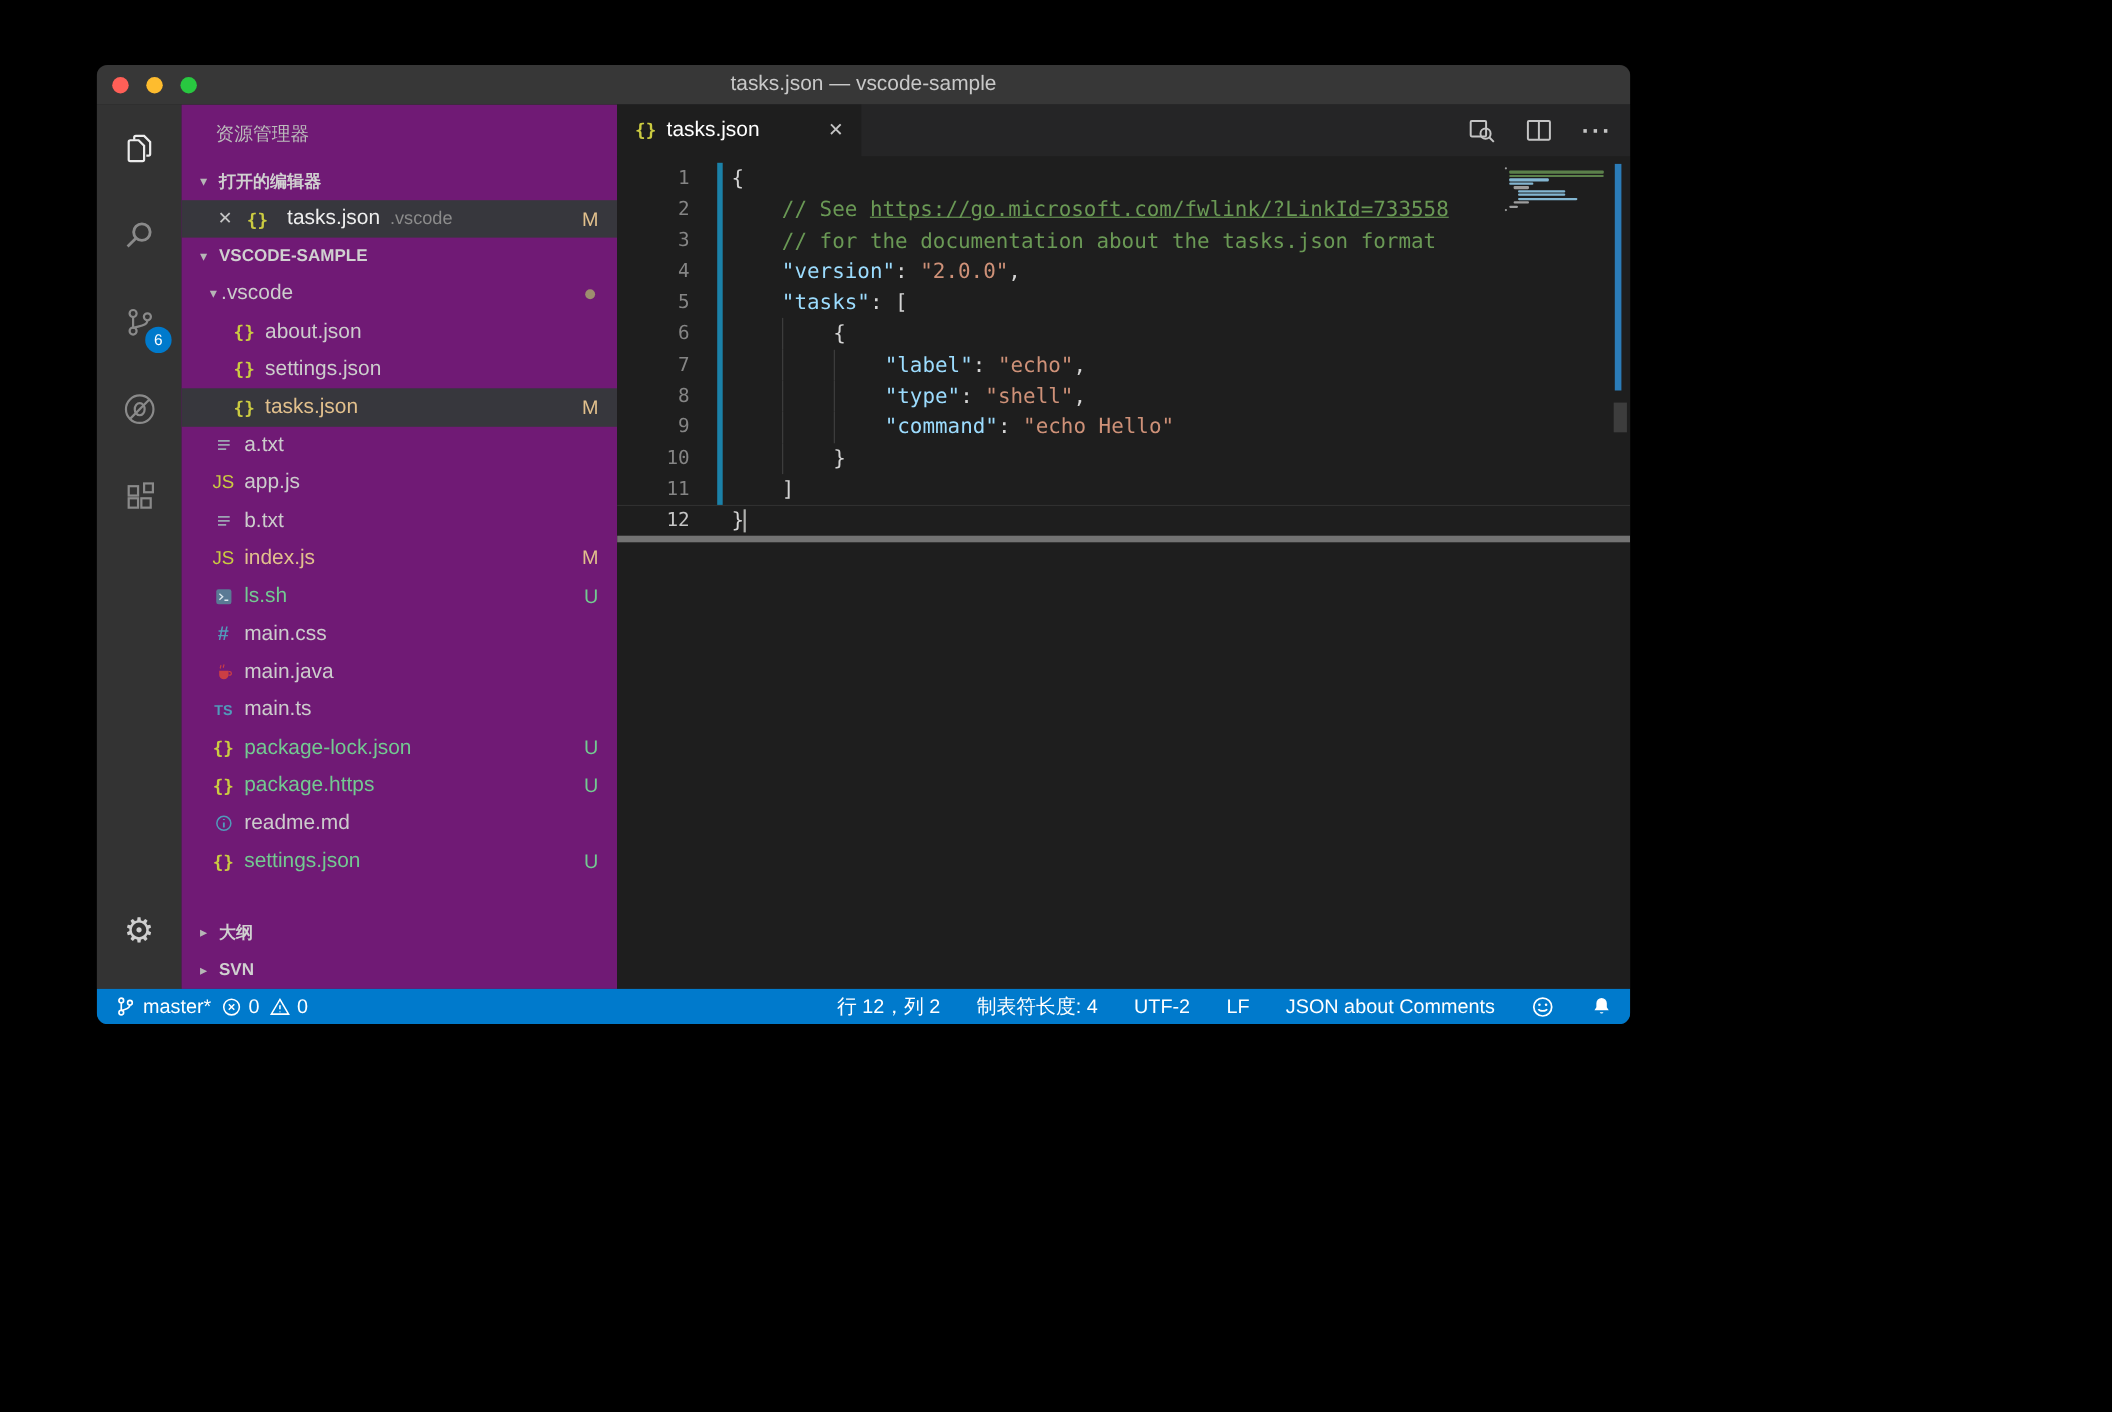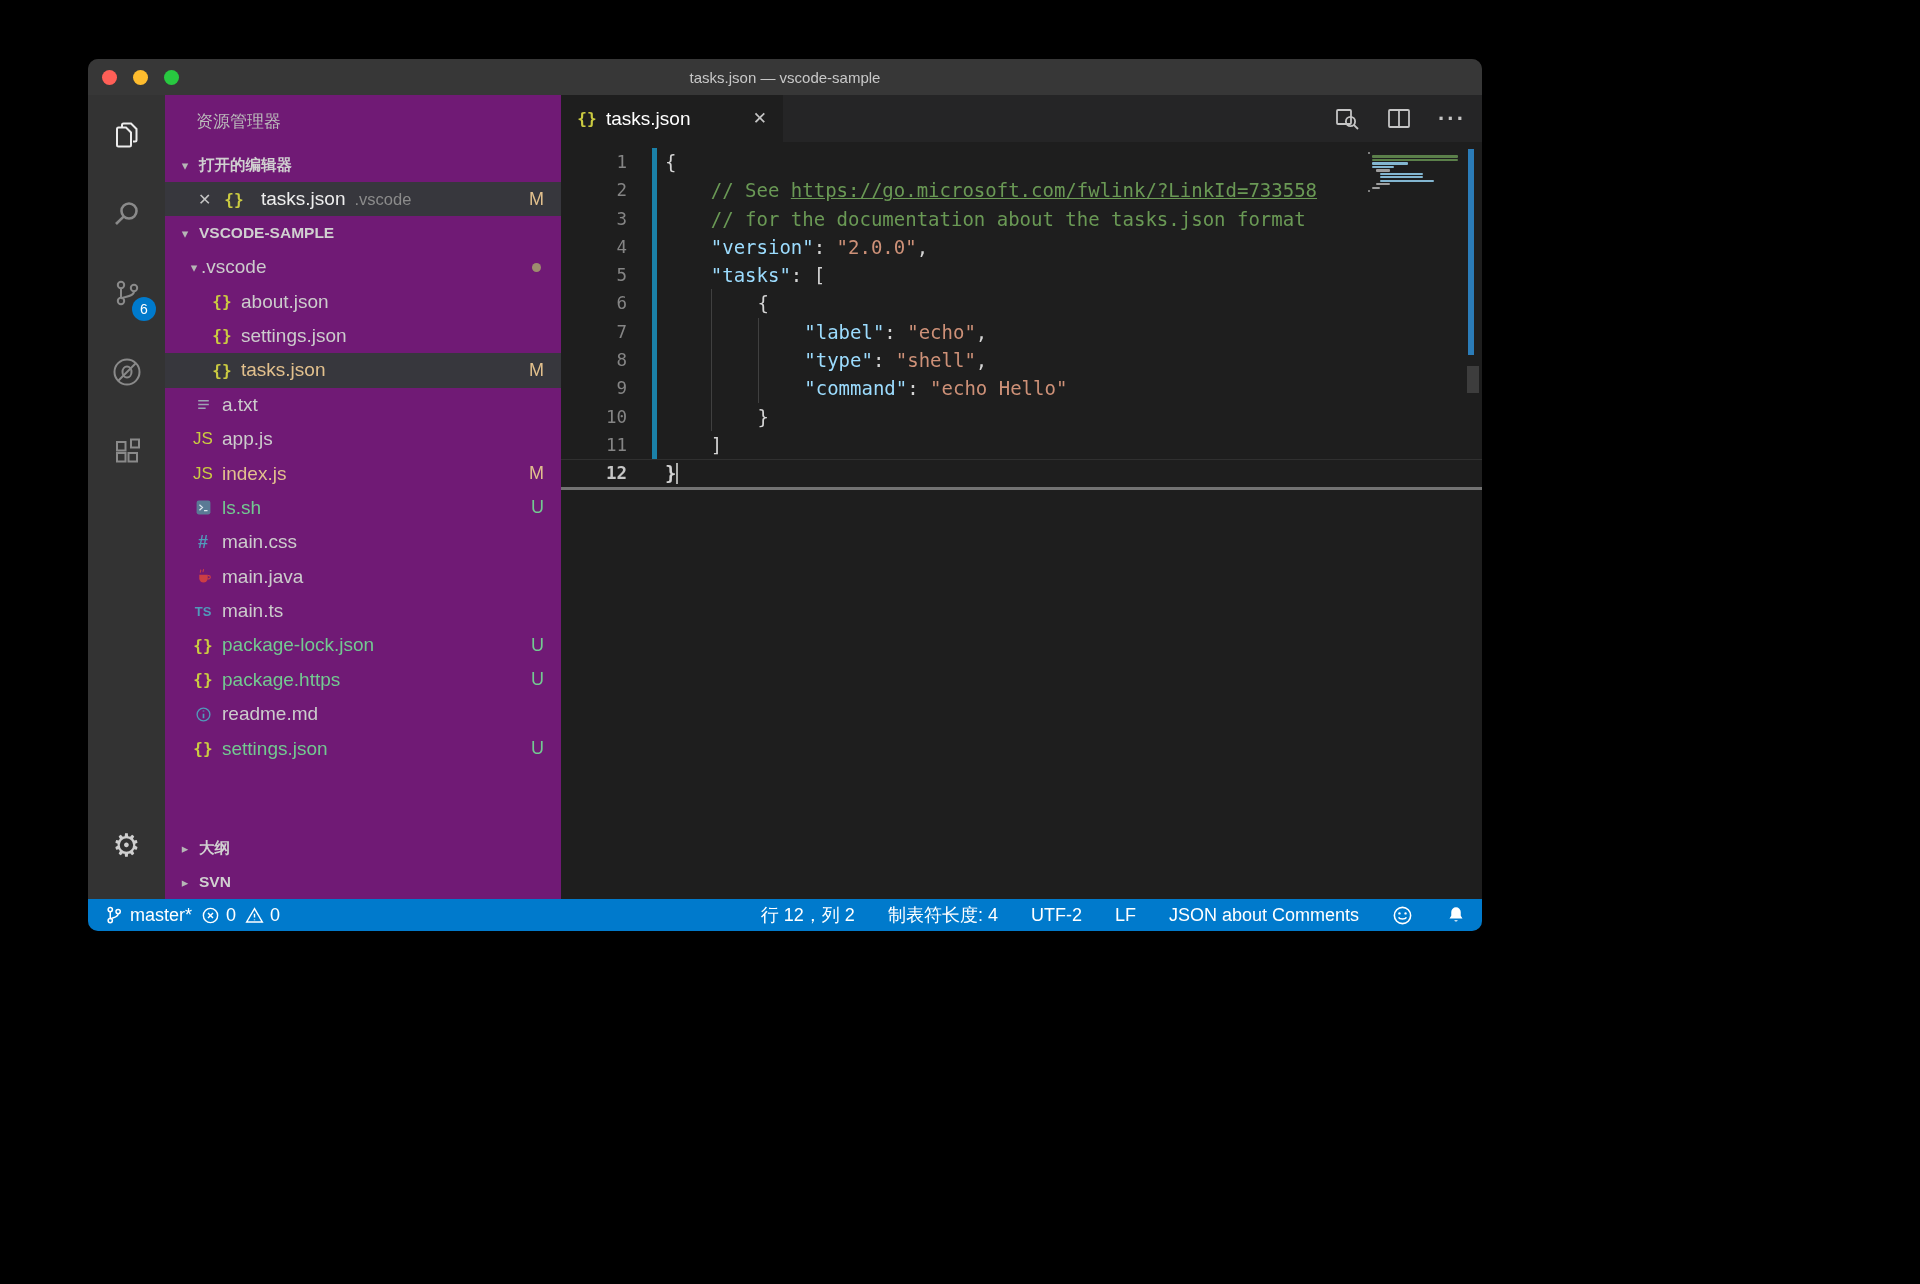--- a/index.html
+++ b/index.html
@@ -6,21 +6,21 @@
   .desktop{position:relative;width:1920px;height:1284px;background:#000;overflow:hidden;
            font-family:"Liberation Sans","DejaVu Sans",sans-serif;-webkit-font-smoothing:antialiased;}
   .window{position:absolute;left:88px;top:59px;width:1394px;height:872px;border-radius:10px;
           overflow:hidden;background:#1e1e1e;box-shadow:0 30px 70px rgba(0,0,0,.65);
           display:flex;flex-direction:column;}
   
   .titlebar{flex:0 0 36px;background:#373737;position:relative;display:flex;align-items:center;}
   .traffic{position:absolute;left:14px;top:0;height:100%;display:flex;align-items:center;gap:16px;}
   .tl{width:15px;height:15px;border-radius:50%;display:inline-block;}
   .tl.red{background:#ff5f57}.tl.yellow{background:#febc2e}.tl.green{background:#28c840}
-  .win-title{flex:1;text-align:center;color:#c8c8c8;font-size:15px;}
+  .win-title{flex:1;text-align:center;color:#c8c8c8;font-size:19px;}
   
   .main{flex:1;display:flex;min-height:0;}
   
   .activitybar{flex:0 0 77px;background:#333333;display:flex;flex-direction:column;align-items:center;}
   .ab-item{width:77px;height:79px;display:flex;align-items:center;justify-content:center;position:relative;cursor:pointer;}
   .ab-badge{position:absolute;right:9px;bottom:11px;min-width:24px;height:24px;border-radius:12px;
             background:#007acc;color:#fff;font-size:14px;line-height:24px;text-align:center;}
   .ab-bottom{margin-top:auto;padding-bottom:14px;}
   .gear-glyph{font-size:31px;color:#cfcfcf;line-height:1;}
   
@@ -54,21 +54,21 @@
   .editor-area{flex:1;display:flex;flex-direction:column;min-width:0;background:#1e1e1e;}
   .tabbar{flex:0 0 47px;background:#252526;display:flex;position:relative;}
   .tab{width:190px;background:#1e1e1e;display:flex;align-items:center;padding:0 16px;gap:9px;color:#fff;font-size:19px;cursor:pointer;}
   .tab .fi{margin-right:0;}
   .tab-close{margin-left:auto;color:#c5c5c5;font-size:17px;}
   .tab-actions{position:absolute;right:16px;top:0;height:100%;display:flex;align-items:center;gap:26px;}
   .dots{color:#c5c5c5;font-size:22px;font-weight:700;letter-spacing:2px;line-height:10px;}
   .editor-body{flex:1;position:relative;overflow:hidden;padding-top:6px;
                font-family:"DejaVu Sans Mono","Liberation Mono",monospace;font-size:19px;}
   .code-line{height:28.3px;line-height:28.3px;white-space:pre;display:flex;}
-  .code-line.current{border-top:1px solid #303030;border-bottom:3px solid #737373;height:26.3px;line-height:26.3px;font-weight:bold;}
+  .code-line.current{border-top:1px solid #303030;border-bottom:6px solid #737373;height:26.3px;line-height:26.3px;}
   .ln{flex:0 0 66px;text-align:right;color:#858585;font-size:17.5px;}
   .ctext{margin-left:38px;display:inline-block;}
   .current .ln{color:#c6c6c6;}
   .ig{display:inline-block;width:4ch;height:100%;vertical-align:top;}
   .igb{border-left:1px solid #404040;}
   .tok-p{color:#d4d4d4}.tok-k{color:#9cdcfe}.tok-s{color:#ce9178}.tok-c{color:#6a9955}
   .tok-cl{color:#6a9955;text-decoration:underline;}
   .cursor{display:inline-block;width:2px;height:21px;background:#aeafad;vertical-align:text-bottom;}
   .git-gutter{position:absolute;left:91px;top:6px;width:5px;height:311px;background:#1b81a8;}
   .minimap{position:absolute;right:26px;top:10px;width:88px;}
@@ -196,20 +196,28 @@
               <span class="fi">
                 <svg width="17" height="17" viewBox="0 0 16 16" fill="none" stroke="#9da5b4" stroke-width="1.5">
                   <path d="M3 4.5h10M3 8h10M3 11.5h7"></path>
                 </svg>
               </span>
               <span class="flabel ">a.txt</span>
             </div>
             <div class="row lvl0">
               <span class="fi fi-js">JS</span>
               <span class="flabel ">app.js</span>
+            </div>
+            <div class="row lvl0">
+              <span class="fi">
+                <svg width="17" height="17" viewBox="0 0 16 16" fill="none" stroke="#9da5b4" stroke-width="1.5">
+                  <path d="M3 4.5h10M3 8h10M3 11.5h7"></path>
+                </svg>
+              </span>
+              <span class="flabel ">b.txt</span>
             </div>
             <div class="row lvl0">
               <span class="fi fi-js">JS</span>
               <span class="flabel modified">index.js</span>
               <span class="gbadge modified">M</span>
             </div>
             <div class="row lvl0">
               <span class="fi">
                 <svg width="17" height="17" viewBox="0 0 16 16">
                   <rect x="1.5" y="1.5" width="13" height="13" rx="2" fill="#5a7a95"></rect>

